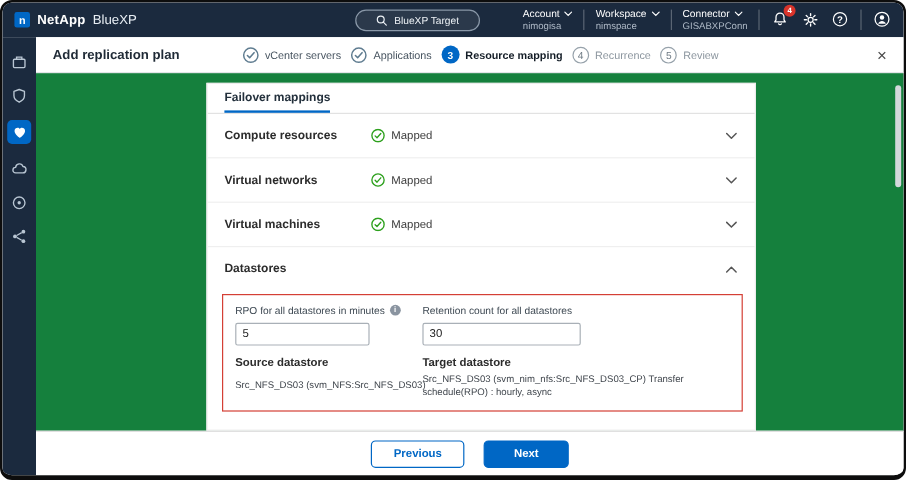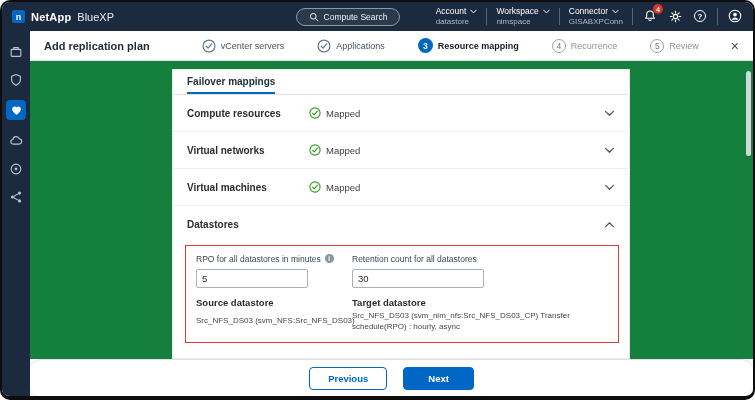--- a/index.html
+++ b/index.html
@@ -32,21 +32,21 @@
   
   .sidebar { position:absolute; top:29px; left:0; bottom:0; width:28px; background:#1b2a3e;
              display:flex; flex-direction:column; align-items:center; padding-top:13px; gap:13px; }
   .side-ic { width:15px; height:15px; display:flex; align-items:center; justify-content:center; cursor:pointer; }
   .side-ic.active { width:20px; height:20px; background:#0067C5; border-radius:4px; }
 
   
   .wiz-header { position:absolute; top:29px; left:28px; right:0; height:30px; background:#fff;
                 border-bottom:1px solid #e3e5e8; display:flex; align-items:center; padding:0 14px; }
   .wiz-title { font-size:11px; font-weight:bold; color:#1f2a36; white-space:nowrap; }
-  .stepper { display:flex; align-items:center; gap:33px; margin-left:52px; }
+  .stepper { display:flex; align-items:center; gap:8px; margin-left:52px; }
   .step { display:flex; align-items:center; gap:5px; cursor:pointer; }
   .step-label { font-size:9px; color:#46535f; white-space:nowrap; }
   .step-label.active { color:#131c26; font-weight:bold; }
   .step-label.todo { color:#8b959e; }
   .step-num { width:14px; height:14px; border-radius:50%; display:flex; align-items:center; justify-content:center; font-size:8.5px; }
   .step-num.active { width:15px; height:15px; background:#0067C5; color:#fff; font-weight:bold; }
   .step-num.todo { border:1.3px solid #97a2ab; color:#6e7a84; }
   .wiz-close { margin-left:auto; font-size:14px; color:#4a4a4a; cursor:pointer; line-height:1; }
 
   
@@ -77,21 +77,21 @@
   .inp { height:19px; border:1px solid #a9b0b7; border-radius:2px; font-size:9.5px; color:#222; padding:0 5px;
          font-family:"Liberation Sans", sans-serif; background:#fff; }
   .inp-rpo { width:112px; } .inp-ret { width:132px; }
   .col-h { font-size:9.5px; font-weight:bold; color:#2c2c2c; margin-top:9px; margin-bottom:3px; }
   .cell { font-size:8px; color:#40464d; line-height:1.35; }
   .cell-src { align-self:center; white-space:nowrap; }
   .cell-tgt { max-width:270px; }
 
   
   .footer { position:absolute; left:28px; right:0; bottom:0; height:37px; background:#fff; border-top:1px solid #e0e0e0;
-            display:flex; align-items:center; justify-content:center; gap:16px;border-radius:12px; }
+            display:flex; align-items:center; justify-content:center; gap:16px; }
   .btn { font-size:9.5px; font-weight:bold; border-radius:4px; cursor:pointer; font-family:"Liberation Sans", sans-serif; }
   .btn-prev { color:#0067C5; background:#fff; border:1px solid #0067C5; padding:5px 18px; }
   .btn-next { color:#fff; background:#0067C5; border:1px solid #0067C5; padding:5px 24px; }
 
   svg { display:block; }
 </style>
 </head>
 <body>
 
 <div class="screen">
@@ -103,34 +103,34 @@
       <span class="brand-prod">BlueXP</span>
     </div>
 
     <div class="search-pill">
       <span>
         <svg width="10" height="10" viewBox="0 0 14 14">
             <circle cx="6" cy="6" r="4" fill="none" stroke="#eef2f6" stroke-width="1.4"></circle>
             <path d="M9 9l3.5 3.5" stroke="#eef2f6" stroke-width="1.4" stroke-linecap="round"></path>
           </svg>
       </span>
-      <span>Compute Search</span>
+      <span>BlueXP Target</span>
     </div>
 
     <div class="top-right">
       <div class="ctx">
         <div class="ctx-top">
             <span>Account</span>
           <span>
               <svg width="7" height="5" viewBox="0 0 10 7">
                 <path d="M1 1.5l4 4 4-4" fill="none" stroke="#fff" stroke-width="1.4" stroke-linecap="round"></path>
               </svg>
             </span>
         </div>
-        <div class="ctx-val">datastore</div>
+        <div class="ctx-val">nimogisa</div>
       </div>
       <div class="vdiv"></div>
       <div class="ctx">
         <div class="ctx-top">
             <span>Workspace</span>
           <span>
               <svg width="7" height="5" viewBox="0 0 10 7">
                 <path d="M1 1.5l4 4 4-4" fill="none" stroke="#fff" stroke-width="1.4" stroke-linecap="round"></path>
               </svg>
             </span>

